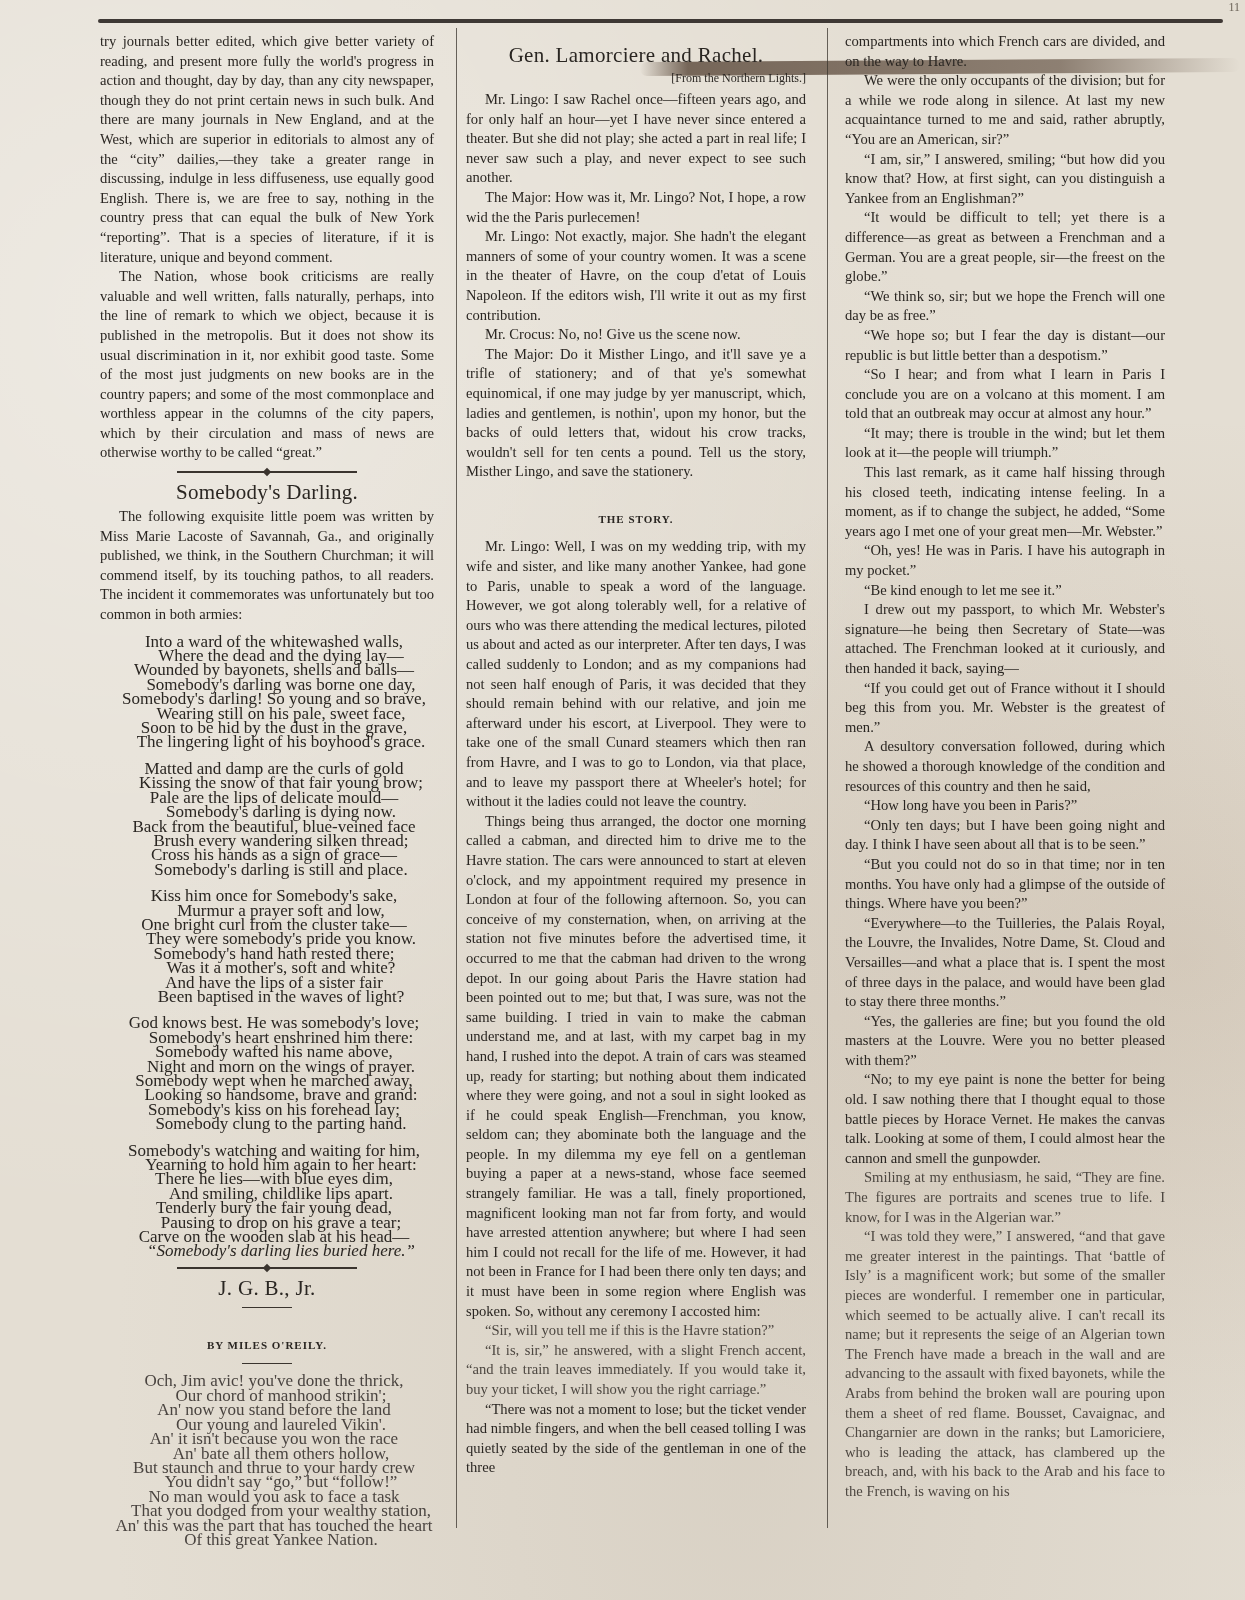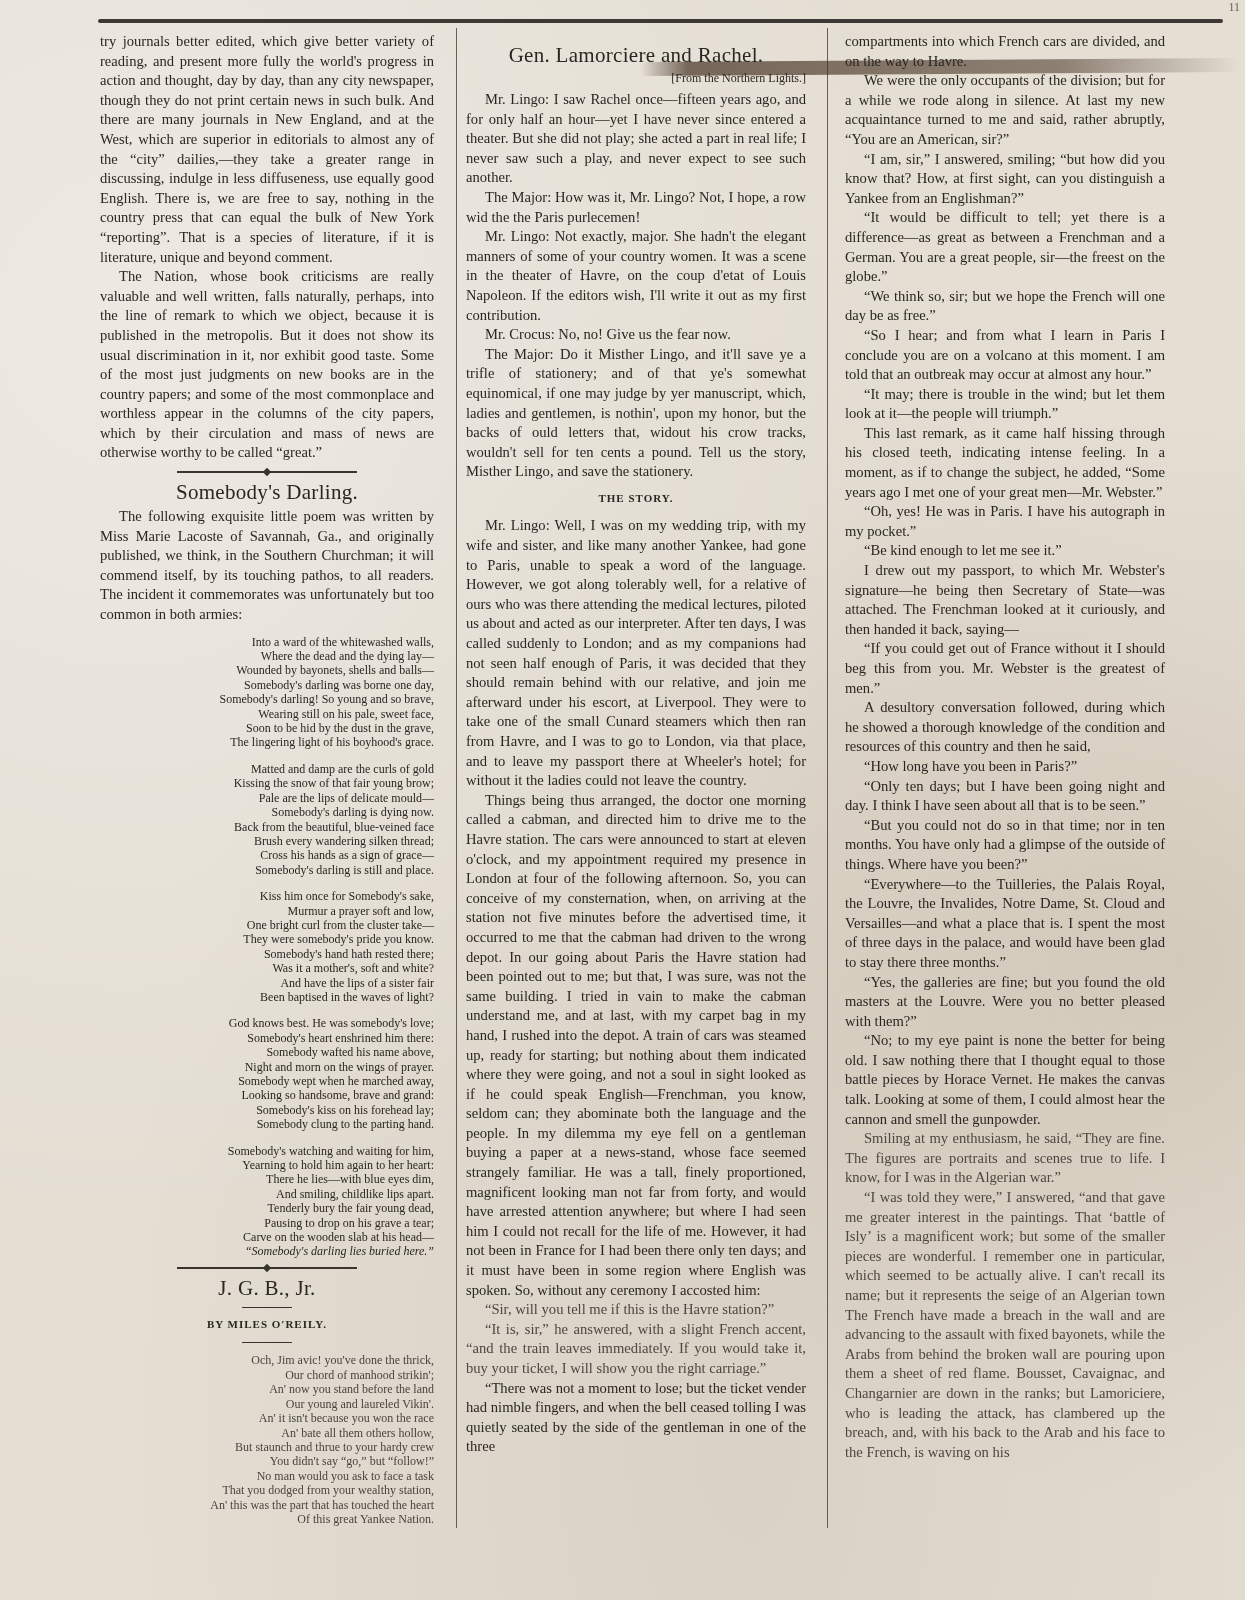--- a/index.html
+++ b/index.html
@@ -44,32 +44,32 @@
   p.noindent { text-indent: 0; }
   .headline {
     text-align: center; font-size: 21px; line-height: 26px; margin: 6px 0 2px 0;
     letter-spacing: 0.3px; text-indent: 0;
   }
   .subhead {
     text-align: right; font-size: 12px; line-height: 16px; margin: 2px 0 4px 0; text-indent: 0;
   }
   .smallcaps-head {
     text-align: center; font-size: 11px; letter-spacing: 1px; font-weight: bold;
-    margin: 7px 0 8px 0; text-indent: 0;
+    margin: 28px 0 8px 0; text-indent: 0;
   }
   .divider {
     width: 180px; height: 2px; background: #3a342e; margin: 8px auto 6px auto; position: relative;
   }
   .divider::after {
     content: ""; position: absolute; left: 50%; top: -2px; width: 6px; height: 6px;
     margin-left: -3px; background: #3a342e; transform: rotate(45deg);
   }
   .short-rule { width: 50px; height: 1px; background: #3a342e; margin: 6px auto; }
   .poem {
-    font-size: 12px; line-height: 14.4px; margin: 10px 0 0 14px; text-align: right;
+    font-size: 17px; line-height: 14.4px; margin: 10px 0 0 14px; text-align: center;
   }
   .poem .stanza { margin-bottom: 12px; }
   .poem .line { display: block; white-space: nowrap; }
   .poem .line.ind { padding-left: 14px; }
   .poem.faded { color: #4a4440; }
   .col-3 .faded, .col-2 .faded { color: #4d4741; }
 </style>
 </head>
 <body>
 
@@ -159,36 +159,37 @@
     <span class="line ind">Of this great Yankee Nation.</span>
   </div>
 </div>
 
 <div class="col col-2">
   <div class="headline" style="margin-top:10px">Gen. Lamorciere and Rachel.</div>
   <div class="subhead">[From the Northern Lights.]</div>
   <p>Mr. Lingo: I saw Rachel once—fifteen years ago, and for only half an hour—yet I have never since entered a theater. But she did not play; she acted a part in real life; I never saw such a play, and never expect to see such another.</p>
   <p>The Major: How was it, Mr. Lingo? Not, I hope, a row wid the the Paris purlecemen!</p>
   <p>Mr. Lingo: Not exactly, major. She hadn't the elegant manners of some of your country women. It was a scene in the theater of Havre, on the coup d'etat of Louis Napoleon. If the editors wish, I'll write it out as my first contribution.</p>
-  <p>Mr. Crocus: No, no! Give us the fear now.</p>
+  <p>Mr. Crocus: No, no! Give us the scene now.</p>
   <p>The Major: Do it Misther Lingo, and it'll save ye a trifle of stationery; and of that ye's somewhat equinomical, if one may judge by yer manuscript, which, ladies and gentlemen, is nothin', upon my honor, but the backs of ould letters that, widout his crow tracks, wouldn't sell for ten cents a pound. Tell us the story, Misther Lingo, and save the stationery.</p>
   <div class="smallcaps-head">THE STORY.</div>
   <p>Mr. Lingo: Well, I was on my wedding trip, with my wife and sister, and like many another Yankee, had gone to Paris, unable to speak a word of the language. However, we got along tolerably well, for a relative of ours who was there attending the medical lectures, piloted us about and acted as our interpreter. After ten days, I was called suddenly to London; and as my companions had not seen half enough of Paris, it was decided that they should remain behind with our relative, and join me afterward under his escort, at Liverpool. They were to take one of the small Cunard steamers which then ran from Havre, and I was to go to London, via that place, and to leave my passport there at Wheeler's hotel; for without it the ladies could not leave the country.</p>
   <p>Things being thus arranged, the doctor one morning called a cabman, and directed him to drive me to the Havre station. The cars were announced to start at eleven o'clock, and my appointment required my presence in London at four of the following afternoon. So, you can conceive of my consternation, when, on arriving at the station not five minutes before the advertised time, it occurred to me that the cabman had driven to the wrong depot. In our going about Paris the Havre station had been pointed out to me; but that, I was sure, was not the same building. I tried in vain to make the cabman understand me, and at last, with my carpet bag in my hand, I rushed into the depot. A train of cars was steamed up, ready for starting; but nothing about them indicated where they were going, and not a soul in sight looked as if he could speak English—Frenchman, you know, seldom can; they abominate both the language and the people. In my dilemma my eye fell on a gentleman buying a paper at a news-stand, whose face seemed strangely familiar. He was a tall, finely proportioned, magnificent looking man not far from forty, and would have arrested attention anywhere; but where I had seen him I could not recall for the life of me. However, it had not been in France for I had been there only ten days; and it must have been in some region where English was spoken. So, without any ceremony I accosted him:</p>
   <p class="faded">“Sir, will you tell me if this is the Havre station?”</p>
   <p class="faded">“It is, sir,” he answered, with a slight French accent, “and the train leaves immediately. If you would take it, buy your ticket, I will show you the right carriage.”</p>
   <p>“There was not a moment to lose; but the ticket vender had nimble fingers, and when the bell ceased tolling I was quietly seated by the side of the gentleman in one of the three</p>
 </div>
 
 <div class="col col-3">
   <p class="noindent">compartments into which French cars are divided, and on the way to Havre.</p>
   <p>We were the only occupants of the division; but for a while we rode along in silence. At last my new acquaintance turned to me and said, rather abruptly, “You are an American, sir?”</p>
   <p>“I am, sir,” I answered, smiling; “but how did you know that? How, at first sight, can you distinguish a Yankee from an Englishman?”</p>
   <p>“It would be difficult to tell; yet there is a difference—as great as between a Frenchman and a German. You are a great people, sir—the freest on the globe.”</p>
   <p>“We think so, sir; but we hope the French will one day be as free.”</p>
+  <p>“We hope so; but I fear the day is distant—our republic is but little better than a despotism.”</p>
   <p>“So I hear; and from what I learn in Paris I conclude you are on a volcano at this moment. I am told that an outbreak may occur at almost any hour.”</p>
   <p>“It may; there is trouble in the wind; but let them look at it—the people will triumph.”</p>
   <p>This last remark, as it came half hissing through his closed teeth, indicating intense feeling. In a moment, as if to change the subject, he added, “Some years ago I met one of your great men—Mr. Webster.”</p>
   <p>“Oh, yes! He was in Paris. I have his autograph in my pocket.”</p>
   <p>“Be kind enough to let me see it.”</p>
   <p>I drew out my passport, to which Mr. Webster's signature—he being then Secretary of State—was attached. The Frenchman looked at it curiously, and then handed it back, saying—</p>
   <p>“If you could get out of France without it I should beg this from you. Mr. Webster is the greatest of men.”</p>
   <p>A desultory conversation followed, during which he showed a thorough knowledge of the condition and resources of this country and then he said,</p>
   <p>“How long have you been in Paris?”</p>
   <p>“Only ten days; but I have been going night and day. I think I have seen about all that is to be seen.”</p>

